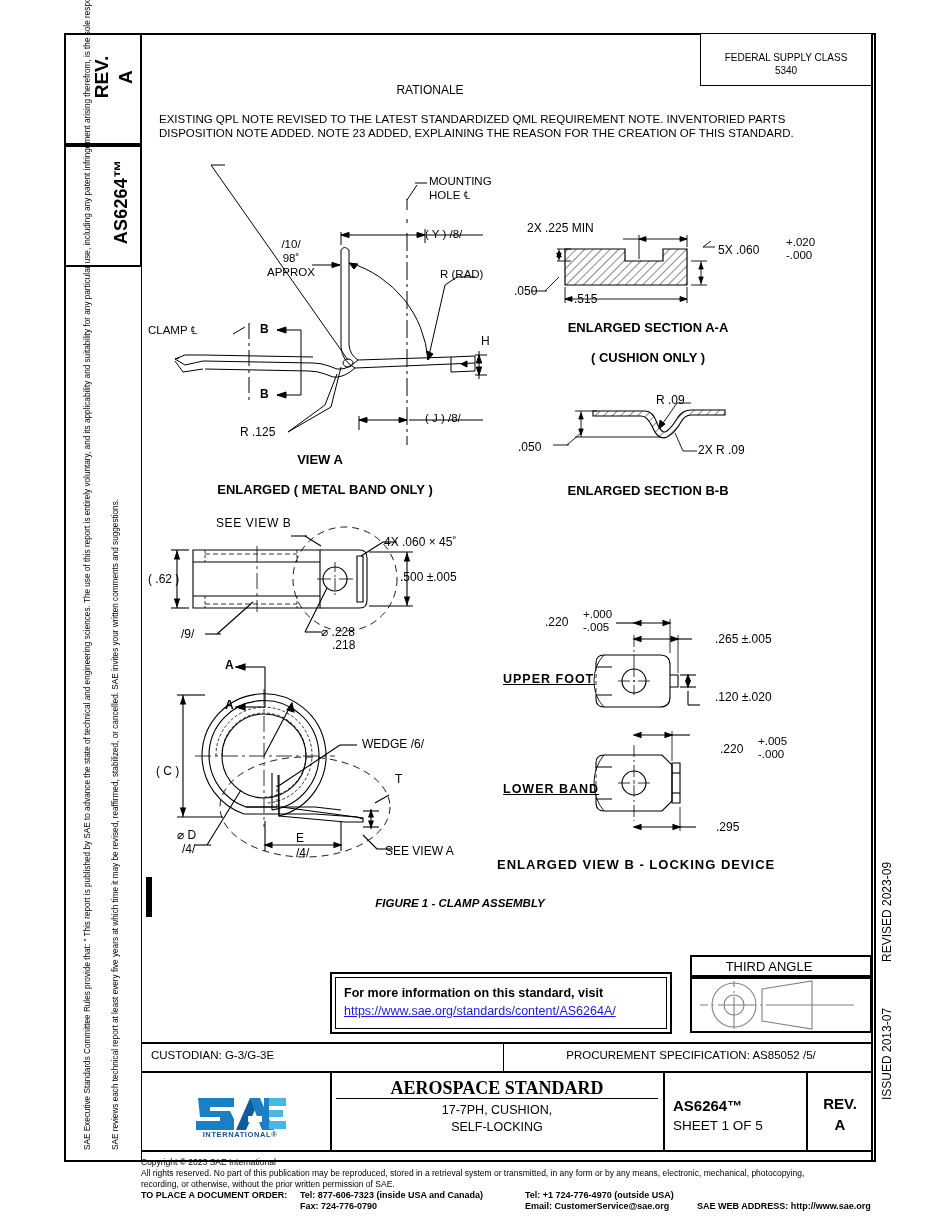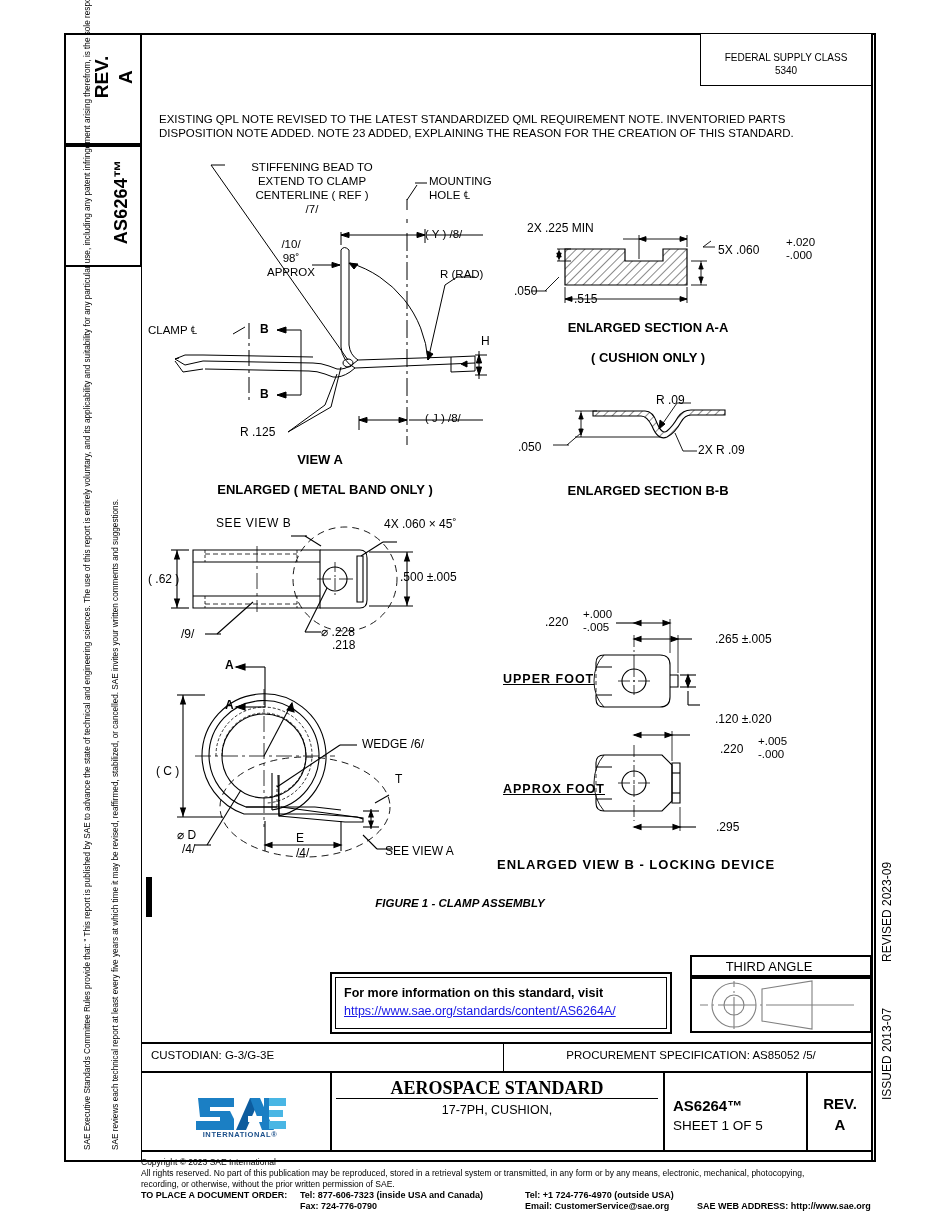--- a/index.html
+++ b/index.html
@@ -67,20 +67,23 @@
   </div>
 
   <div class="bx1" style="left:700px;top:33px;width:172px;height:53px;border-width:1px;"></div>
   <div class="abs ctr" style="left:700px;top:52px;width:172px;font-size:10px;">
     <span>FEDERAL SUPPLY CLASS</span>
   </div>
   <div class="abs ctr" style="left:700px;top:65px;width:172px;font-size:10px;">
     <span>5340</span>
   </div>
 
+  <div class="abs ctr" style="left:160px;top:83px;width:540px;font-size:12px;">
+    <span>RATIONALE</span>
+  </div>
   <div class="abs" style="left:159px;top:113px;font-size:11.5px;">
     <span>EXISTING QPL NOTE REVISED TO THE LATEST STANDARDIZED QML REQUIREMENT NOTE. INVENTORIED PARTS</span>
   </div>
   <div class="abs" style="left:159px;top:127px;font-size:11.5px;">
     <span>DISPOSITION NOTE ADDED. NOTE 23 ADDED, EXPLAINING THE REASON FOR THE CREATION OF THIS STANDARD.</span>
   </div>
 
   <div class="abs" style="left:145px;top:155px;width:370px;height:345px;">
     <svg width="370" height="345" viewBox="0 0 370 345">
       <g stroke="#000" fill="none" stroke-width="1">
@@ -158,26 +161,20 @@
 
         <path d="M214 265 L 262 265"></path>
         <path d="M214 261 L 214 275"></path>
         <path d="M214 265 l 8 -2.6 l 0 5.2 z" fill="#000"></path>
         <path d="M262 265 l -8 -2.6 l 0 5.2 z" fill="#000"></path>
         <path d="M264 265 L 338 265"></path>
       </g>
     </svg>
   </div>
 
-  <div class="abs ctr" style="left:222px;top:160px;width:180px;font-size:11.5px;line-height:14px;">
-    <div>STIFFENING BEAD TO</div>
-    <div>EXTEND TO CLAMP</div>
-    <div>CENTERLINE ( REF )</div>
-    <div>/7/</div>
-  </div>
 
   <div class="abs" style="left:429px;top:174px;font-size:11.5px;line-height:14px;">
     <div>MOUNTING</div>
     <div>HOLE ℄</div>
   </div>
 
   <div class="abs ctr" style="left:255px;top:237px;width:72px;font-size:11.5px;line-height:14px;">
     <div>/10/</div>
     <div>98˚</div>
     <div>APPROX</div>
@@ -324,21 +321,21 @@
 
         <path d="M72 124 L 108 92"></path>
         <path d="M60 124 L 76 124"></path>
 
         <path d="M182 78 L 160 122"></path>
         <path d="M160 122 L 176 122"></path>
       </g>
     </svg>
   </div>
   <div class="abs" style="left:216px;top:516px;font-size:12px;letter-spacing:0.6px;"><span>SEE VIEW B</span></div>
-  <div class="abs" style="left:384px;top:517px;font-size:12px;"><span>4X  .060 × 45˚</span></div>
+  <div class="abs" style="left:384px;top:535px;font-size:12px;"><span>4X  .060 × 45˚</span></div>
   <div class="abs" style="left:400px;top:570px;font-size:12px;"><span>.500 ±.005</span></div>
   <div class="abs" style="left:148px;top:572px;font-size:12px;"><span>( .62 )</span></div>
   <div class="abs" style="left:181px;top:627px;font-size:12px;"><span>/9/</span></div>
   <div class="abs" style="left:321px;top:625px;font-size:12px;"><span>⌀ .228</span></div>
   <div class="abs" style="left:332px;top:638px;font-size:12px;"><span>.218</span></div>
 
   <div class="abs" style="left:145px;top:655px;width:340px;height:215px;">
     <svg width="340" height="215" viewBox="0 0 340 215">
       <g stroke="#000" fill="none" stroke-width="1.1">
 
@@ -481,27 +478,27 @@
         <path d="M120 222 l -7 -2.4 l 0 4.8 z" fill="#000"></path>
         <path d="M120 222 L 136 222"></path>
         <path d="M120 202 L 120 226" stroke-width="0.8"></path>
       </g>
     </svg>
   </div>
 
   <div class="abs b" style="left:503px;top:672px;font-size:12.5px;letter-spacing:1px;text-decoration:underline;">
        <span>UPPER FOOT</span></div>
   <div class="abs b" style="left:503px;top:782px;font-size:12.5px;letter-spacing:1px;text-decoration:underline;">
-       <span>APPROX FOOT</span></div>
+       <span>LOWER BAND</span></div>
 
   <div class="abs" style="left:545px;top:615px;font-size:12px;"><span>.220</span></div>
   <div class="abs" style="left:583px;top:608px;font-size:11.5px;"><span>+.000</span></div>
   <div class="abs" style="left:583px;top:621px;font-size:11.5px;"><span>-.005</span></div>
   <div class="abs" style="left:715px;top:632px;font-size:12px;"><span>.265 ±.005</span></div>
-  <div class="abs" style="left:715px;top:712px;font-size:12px;"><span>.120 ±.020</span></div>
+  <div class="abs" style="left:715px;top:690px;font-size:12px;"><span>.120 ±.020</span></div>
 
   <div class="abs" style="left:720px;top:742px;font-size:12px;"><span>.220</span></div>
   <div class="abs" style="left:758px;top:735px;font-size:11.5px;"><span>+.005</span></div>
   <div class="abs" style="left:758px;top:748px;font-size:11.5px;"><span>-.000</span></div>
   <div class="abs" style="left:716px;top:820px;font-size:12px;"><span>.295</span></div>
 
   <div class="abs b" style="left:497px;top:857px;font-size:13px;letter-spacing:1px;">
        <span>ENLARGED VIEW B - LOCKING DEVICE</span></div>
 
   <div class="bx" style="left:330px;top:972px;width:342px;height:62px;border-width:2px;"></div>
@@ -554,20 +551,21 @@
         <rect x="74" y="6" width="5" height="31" fill="#1b7fc4"></rect>
       </g>
       <text x="50" y="45" font-family="Liberation Sans, sans-serif" font-size="7.5" font-weight="bold" fill="#1b4f8a" text-anchor="middle" letter-spacing="0.6">INTERNATIONAL®</text>
     </svg>
   </div>
 
   <div class="abs ctr b" style="left:336px;top:1078px;width:322px;font-size:18px;font-family:Liberation Serif, serif;">
        <span>AEROSPACE STANDARD</span></div>
   <div class="abs ctr" style="left:336px;top:1102px;width:322px;font-size:12.5px;line-height:17px;">
     <div>17-7PH, CUSHION,</div>
+    <div>SELF-LOCKING</div>
   </div>
 
   <div class="abs b" style="left:673px;top:1097px;font-size:15px;">
        <span>AS6264™</span></div>
   <div class="abs" style="left:673px;top:1118px;font-size:13.5px;">
        <span>SHEET 1 OF 5</span></div>
 
   <div class="abs ctr b" style="left:808px;top:1095px;width:64px;font-size:15px;">
        <span>REV.</span></div>
   <div class="abs ctr b" style="left:808px;top:1116px;width:64px;font-size:15px;">

